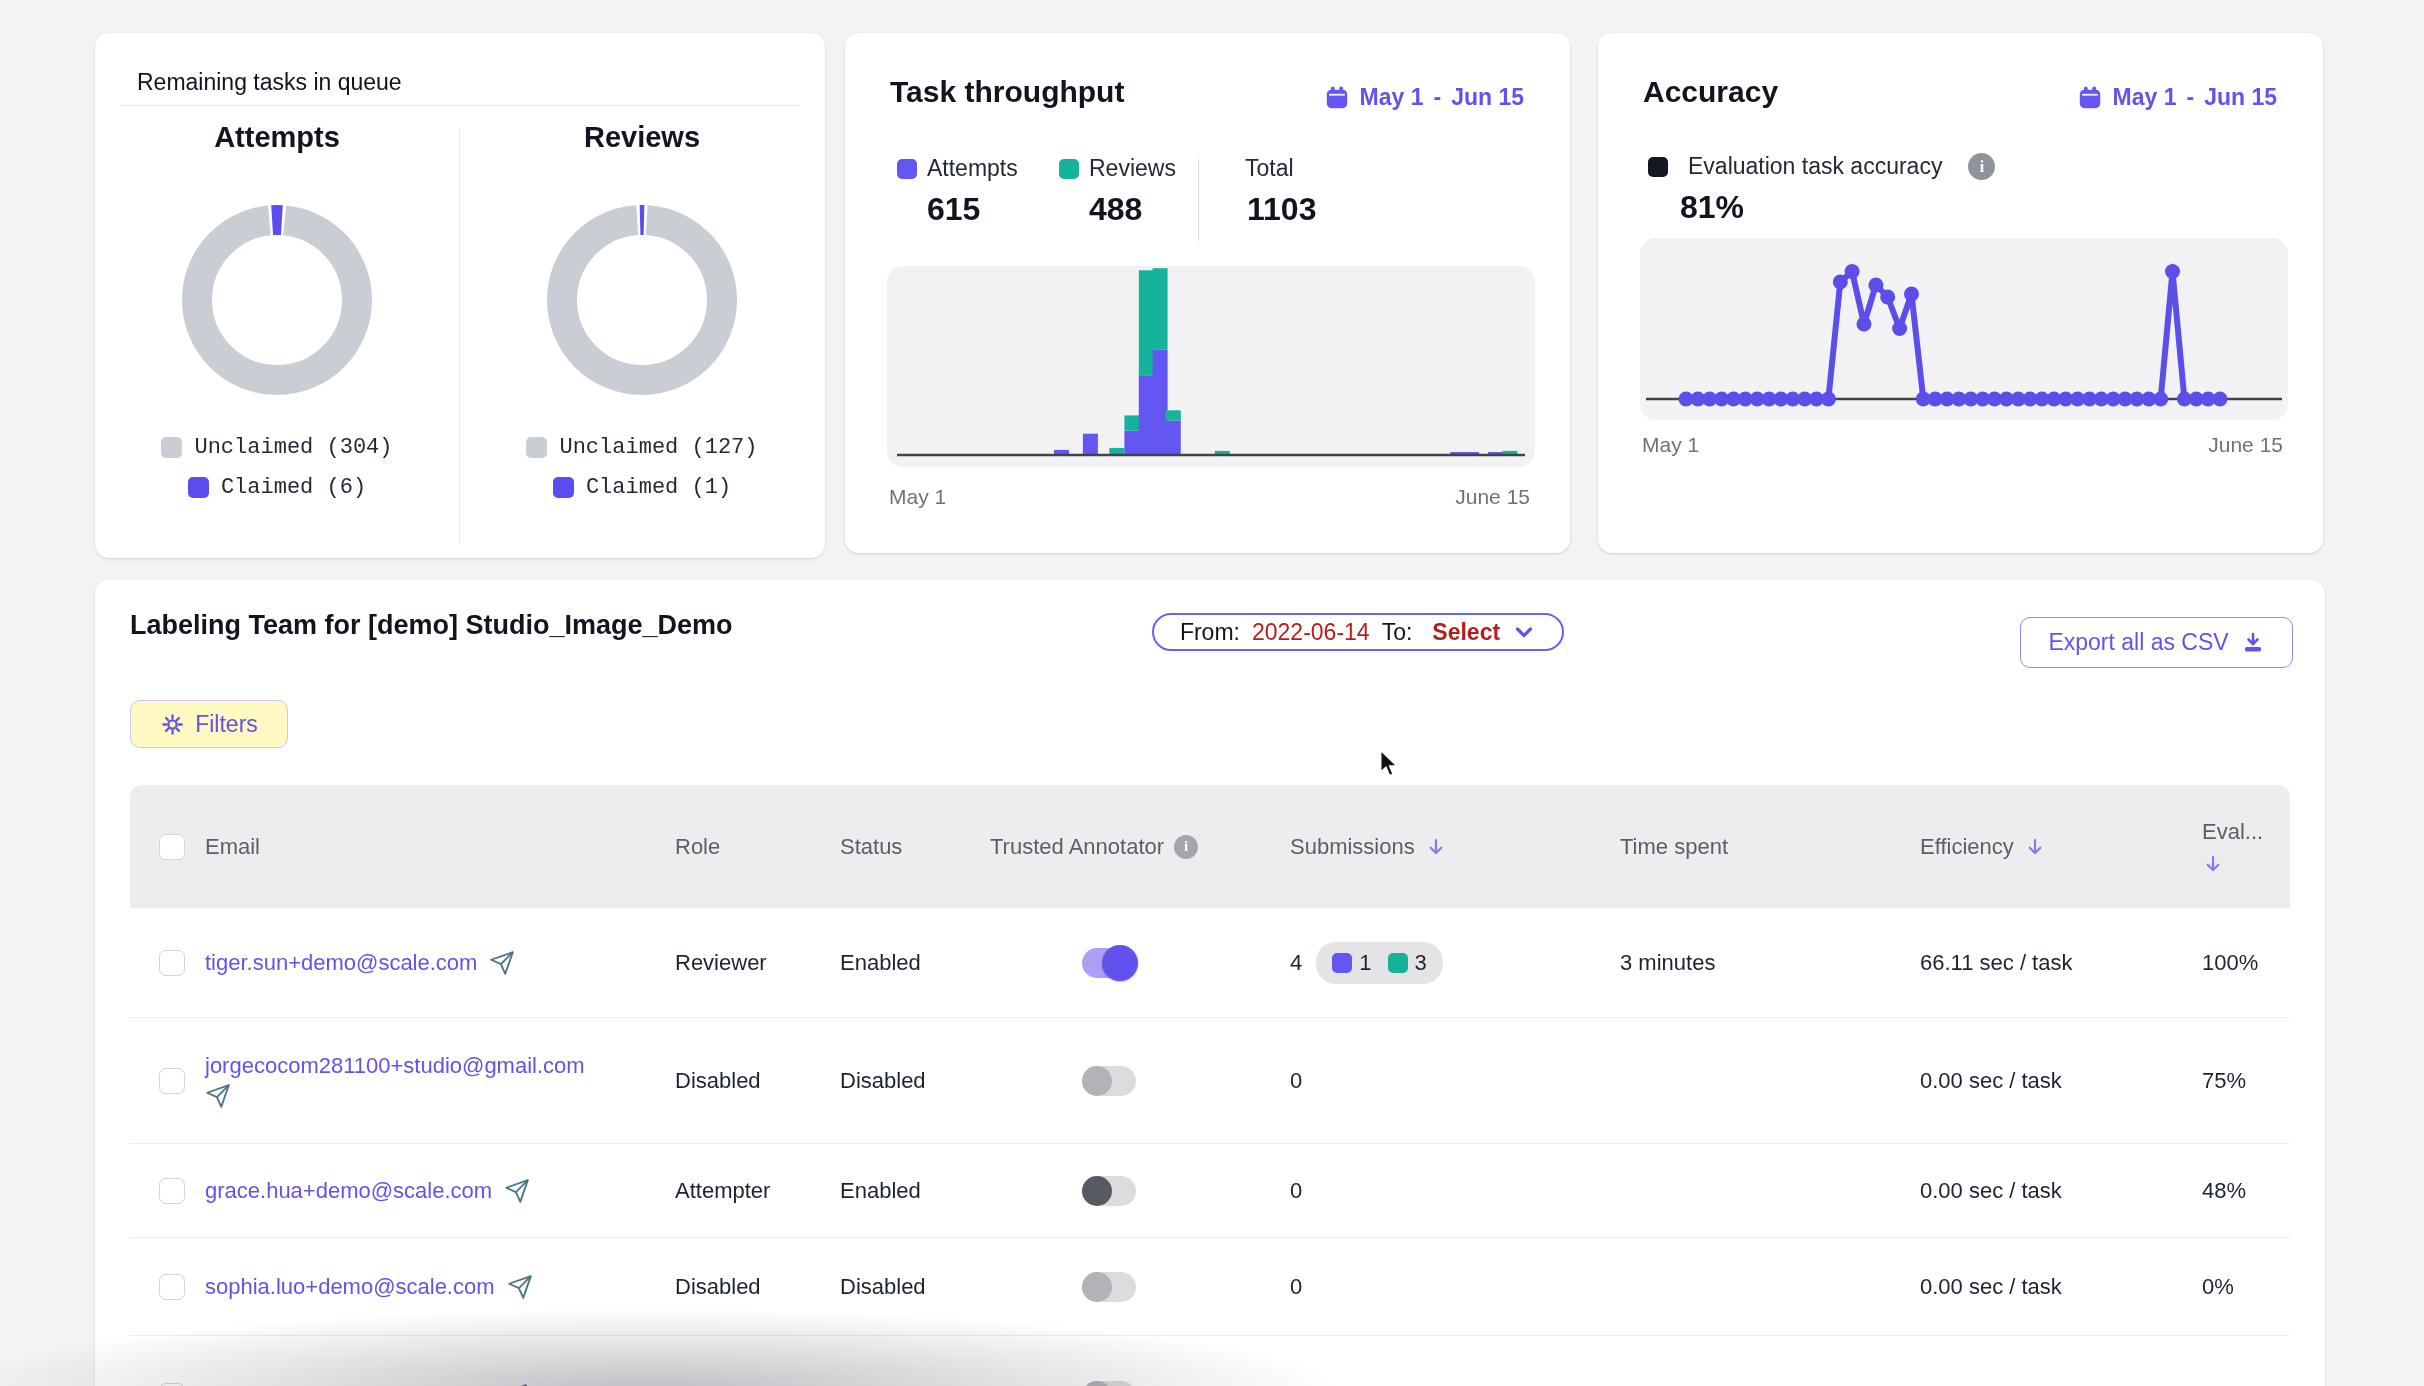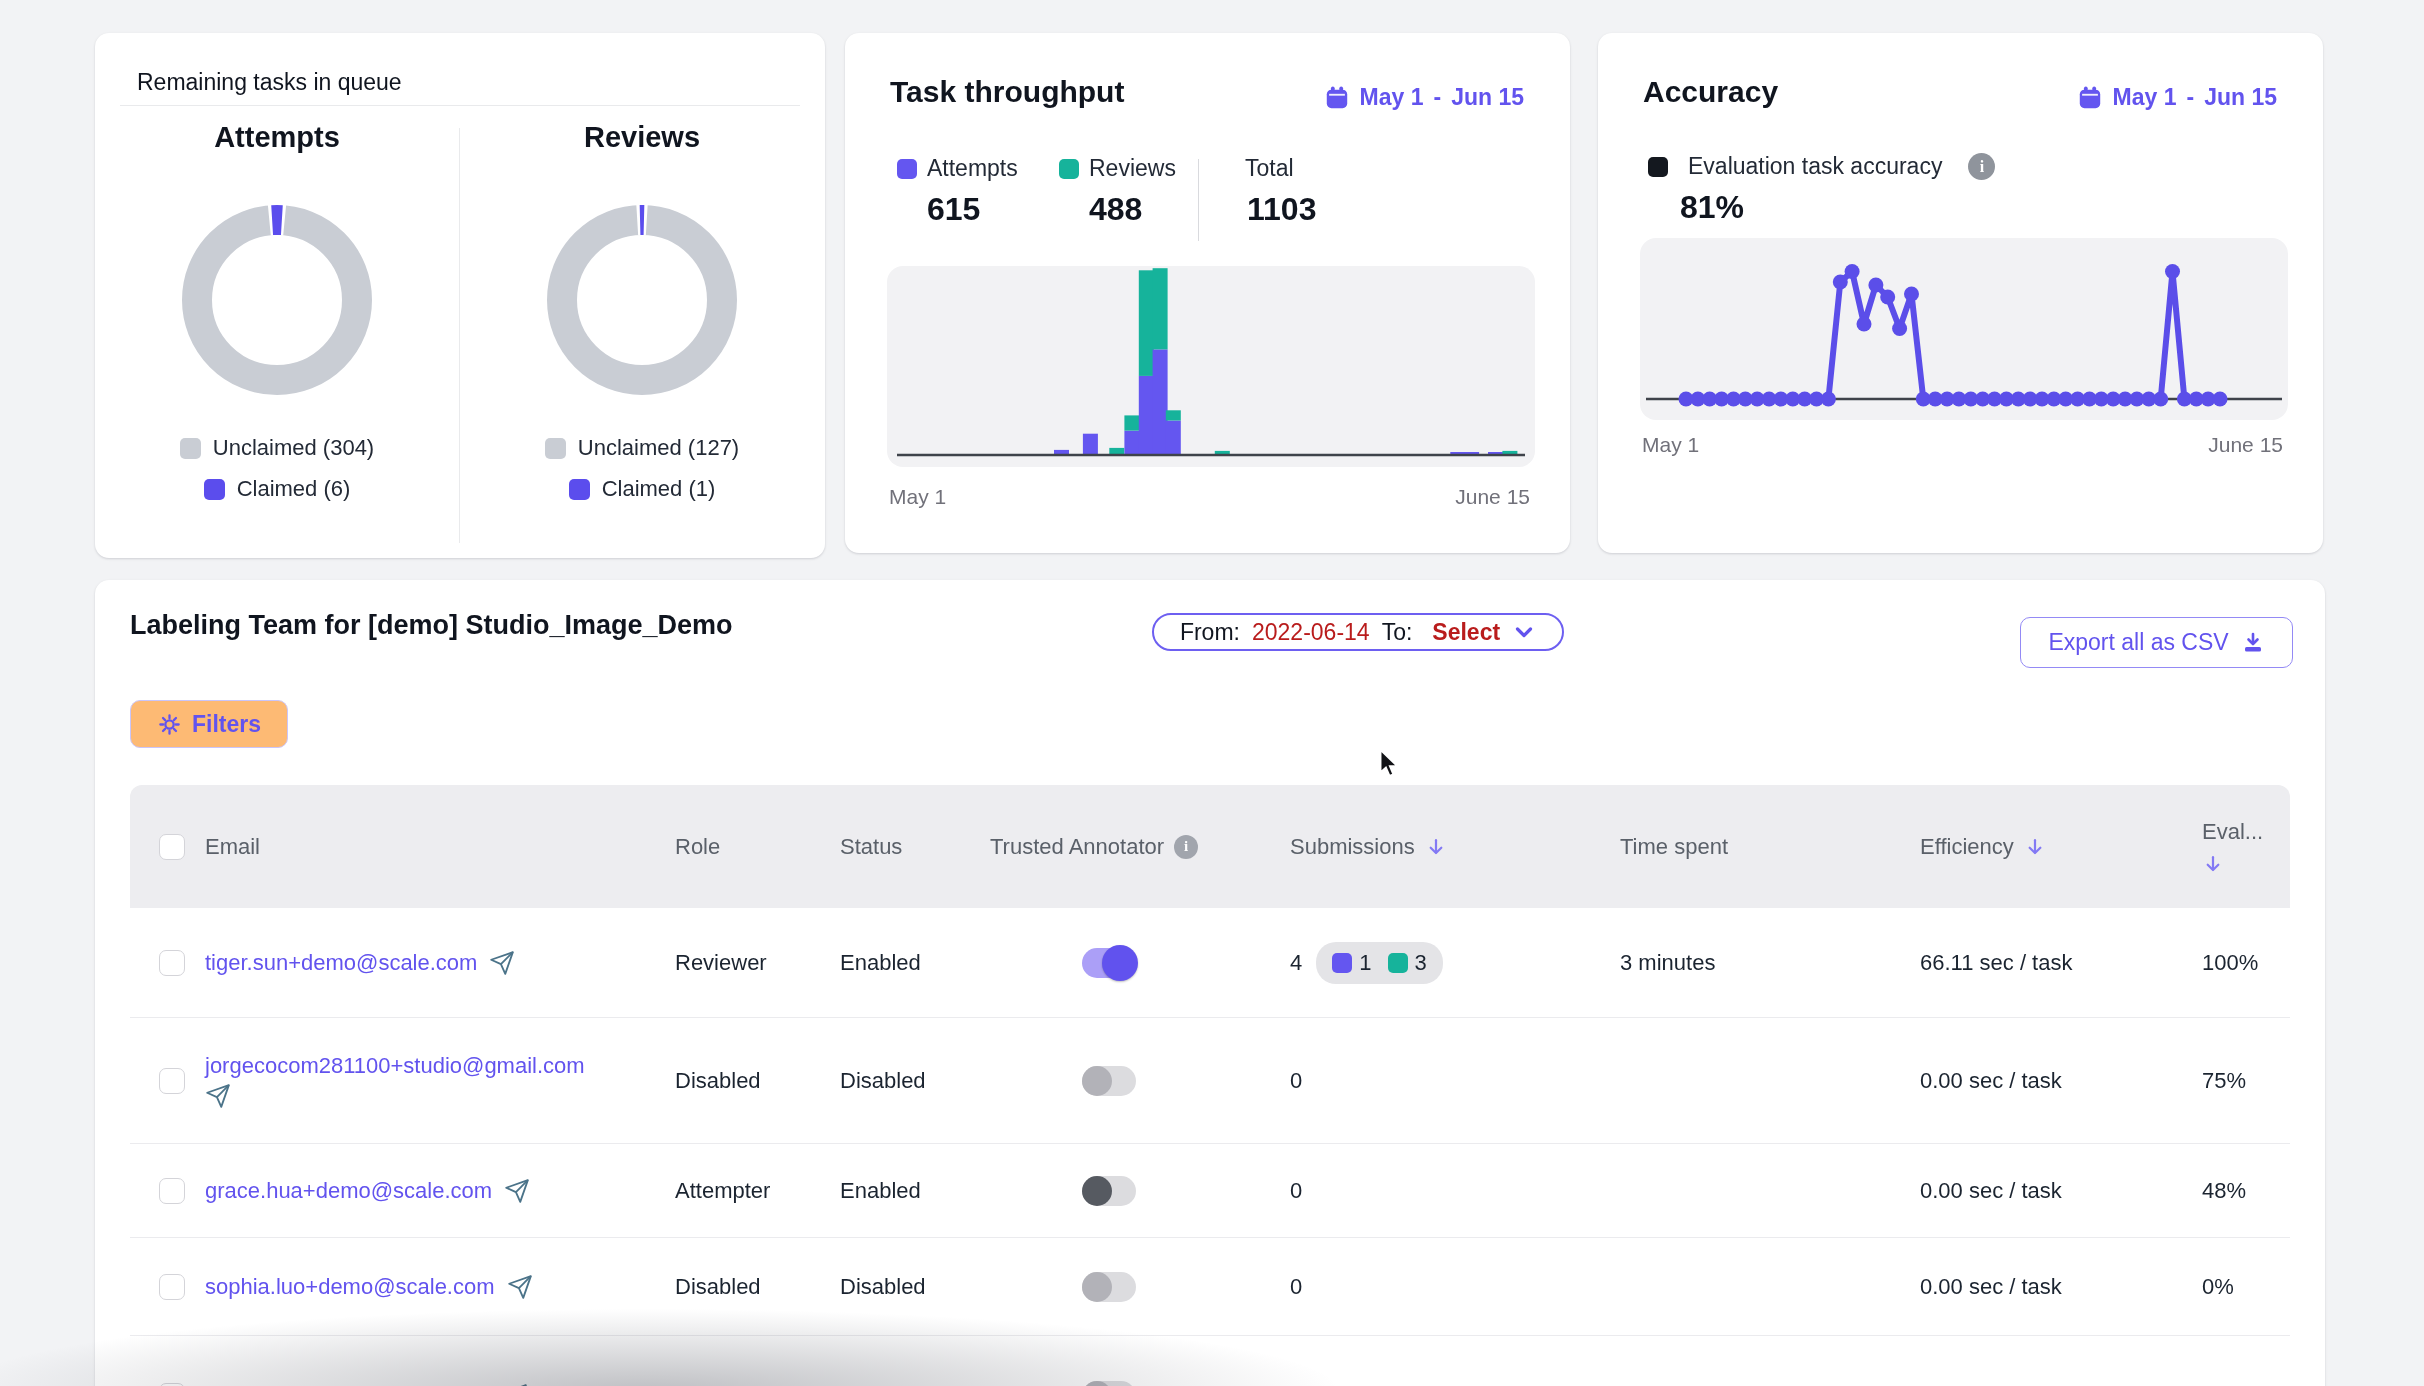--- a/index.html
+++ b/index.html
@@ -20,21 +20,21 @@
   #card-team       { left:95px;  top:580px; width:2230px; height:880px; }
 
   
   .queue-title { position:absolute; left:30px; top:24px; margin:12px; font-size:23px; font-weight:500; color:#10151f; }
   .hdiv { position:absolute; left:25px; top:72px; width:680px; height:1px; background:#e9eaec; }
   .vdiv { position:absolute; left:364px; top:95px; height:415px; width:1px; background:#e9eaec; }
   .queue-col { position:absolute; top:78px; width:364px; height:440px; }
   .queue-col h3 { margin:10px 0 0; text-align:center; font-size:29px; font-weight:600; color:#10151f; }
   .donut { position:absolute; left:82px; top:89px; width:200px; height:200px; }
   .legend { position:absolute; top:324px; width:100%; display:flex; flex-direction:column; align-items:center; gap:15px; }
-  .legend-row { display:flex; align-items:center; gap:12px; font-size:22px; color:#232a36; }
+  .legend-row { display:flex; align-items:center; gap:12px; font-size:22px; color:#232a36;font-family:Liberation Mono, monospace; }
   .sq { width:21px; height:21px; border-radius:5px; display:inline-block; flex:0 0 auto; }
 
   
   .card-title { position:absolute; left:45px; top:42px; margin:0; font-size:30px; font-weight:600; color:#10151f; }
   .date-range { position:absolute; right:40px; top:50px; display:flex; align-items:center; gap:10px;
                 font-size:23px; font-weight:600; color:#6253ee; cursor:pointer; background:none; border:none; }
   .stat { position:absolute; top:122px; }
   .stat-head { display:flex; align-items:center; gap:10px; font-size:23px; color:#232a36; }
   .stat-value { margin-top:9px; margin-left:30px; font-size:32px; font-weight:600; color:#10151f; }
   .stat.total .stat-value { margin-left:2px; }
@@ -56,21 +56,21 @@
   
   .team-title { position:absolute; left:35px; top:30px; margin:0; font-size:27px; font-weight:600; color:#10151f; }
   .date-pill { position:absolute; left:1057px; top:33px; width:412px; height:38px; border:2px solid #6d5ff1; border-radius:28px;
                background:#fff; display:flex; align-items:center; justify-content:center; gap:12px; font-size:23px; cursor:pointer; }
   .date-pill .plain { color:#10151f; }
   .date-pill .purple { color:#b91c1c; }
   .date-pill .purple.bold { font-weight:600; margin-left:8px; }
   .export-btn { position:absolute; left:1925px; top:37px; width:273px; height:51px; border:1.5px solid #948af5; border-radius:10px;
                 background:#fff; color:#6253ee; font-size:23px; font-family:inherit; display:flex; align-items:center; justify-content:center; gap:12px; cursor:pointer; }
   .filters-btn { position:absolute; left:35px; top:120px; width:158px; height:48px; border:1.5px solid #cac5fa; border-radius:10px;
-                 background:#fdba74; color:#6253ee; font-size:23px; font-family:inherit; display:flex; align-items:center; justify-content:center; gap:10px; cursor:pointer;font-weight:bold; }
+                 background:#fef9c3; color:#6253ee; font-size:23px; font-family:inherit; display:flex; align-items:center; justify-content:center; gap:10px; cursor:pointer; }
 
   .grid { display:grid; grid-template-columns:75px 470px 165px 150px 300px 330px 300px 282px 88px; align-items:center; }
   .thead { position:absolute; left:35px; top:205px; width:2160px; height:123px; background:#ededf0;
            border-radius:12px 12px 0 0; color:#5a6069; font-size:22px; }
   .th { display:flex; align-items:center; gap:10px; }
   .th-eval { flex-direction:column; align-items:flex-start; gap:8px; }
   #tbody { position:absolute; left:35px; top:328px; width:2160px; }
   .trow { border-bottom:1px solid #ebebee; font-size:22px; color:#1b2430; }
   #tbody .trow:nth-child(1){ height:110px; }
   #tbody .trow:nth-child(2){ height:126px; }

